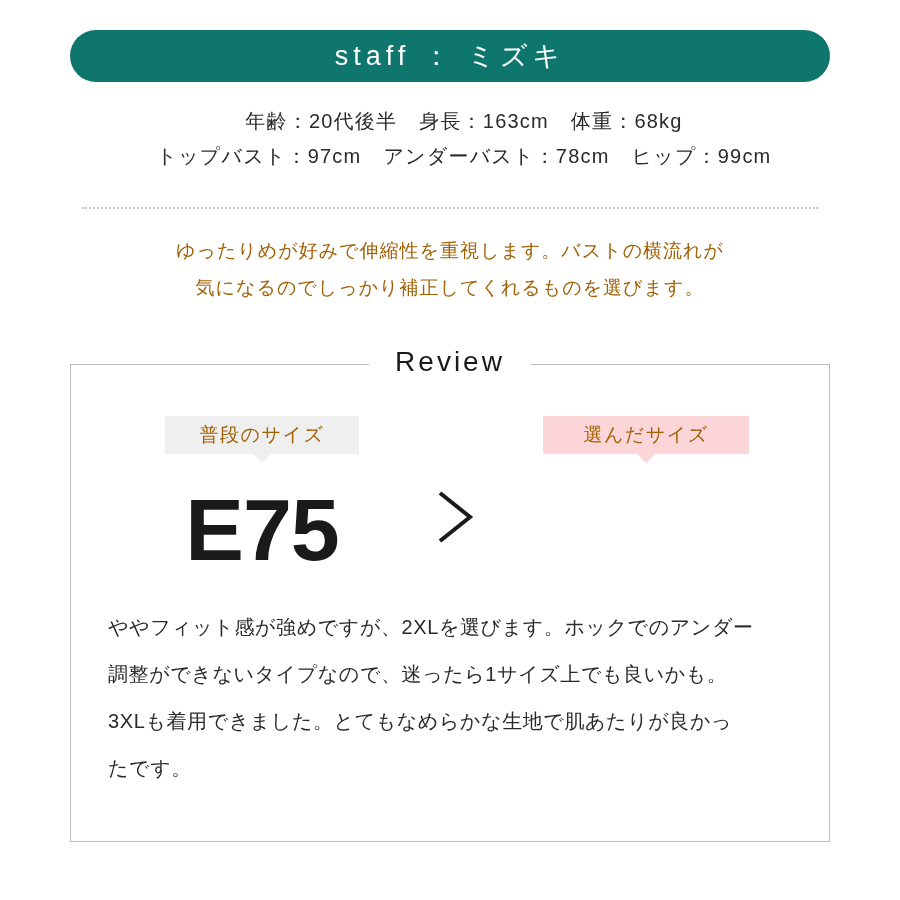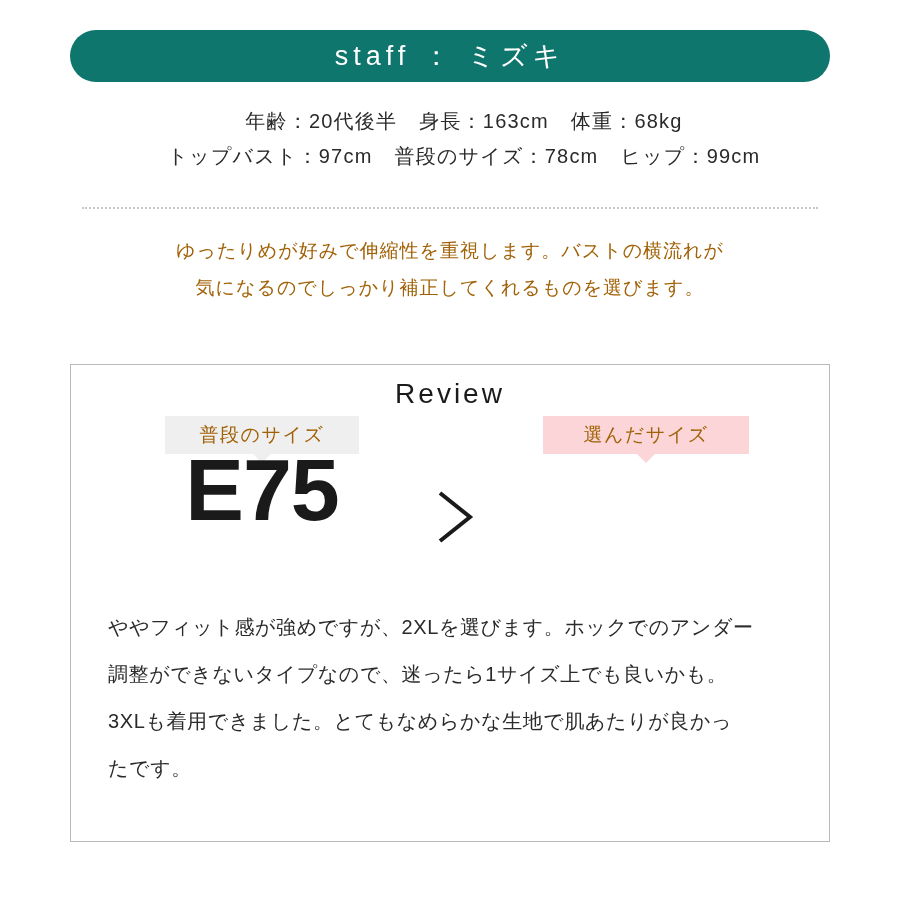--- a/index.html
+++ b/index.html
@@ -107,21 +107,20 @@
     pointer-events: none;
   }
   .review-title span {
     display: inline-block;
     background: #ffffff;
     padding: 0 26px;
     font-size: 28px;
     letter-spacing: 3px;
     color: #1a1a1a;
     font-weight: 500;
-    margin-top: 32px;
   }
 
   
   .tag {
     position: absolute;
     height: 38px;
     display: flex;
     align-items: center;
     justify-content: center;
     font-size: 19px;
@@ -150,21 +149,21 @@
   .tag-chosen {
     left: 543px;
     top: 416px;
     width: 206px;
     background: #fbd5d7;
   }
   .tag-chosen::after { border-top-color: #fbd5d7; }
 
   .size-value {
     position: absolute;
-    top: 444px;
+    top: 484px;
     width: 250px;
     text-align: center;
     font-size: 88px;
     font-weight: bold;
     letter-spacing: -1px;
     color: #1a1a1a;
     line-height: 1.05;
     font-family: "Liberation Sans", "DejaVu Sans", sans-serif;
   }
   .size-usual { left: 137px; }
@@ -202,21 +201,21 @@
 
   <div class="staff-bar">
     <span class="staff-bar-text">staff ： ミズキ</span>
   </div>
 
   <div class="profile">
     <div class="profile-line">
       <span>年齢：20代後半</span><span class="gap"></span><span>身長：163cm</span><span class="gap"></span><span>体重：68kg</span>
     </div>
     <div class="profile-line">
-      <span>トップバスト：97cm</span><span class="gap"></span><span>普段のサイズ：78cm</span><span class="gap"></span><span>ヒップ：99cm</span>
+      <span>トップバスト：97cm</span><span class="gap"></span><span>アンダーバスト：78cm</span><span class="gap"></span><span>ヒップ：99cm</span>
     </div>
   </div>
 
   <div class="divider"></div>
 
   <div class="comment">
     <div class="comment-line">ゆったりめが好みで伸縮性を重視します。バストの横流れが</div>
     <div class="comment-line">気になるのでしっかり補正してくれるものを選びます。</div>
   </div>
 

